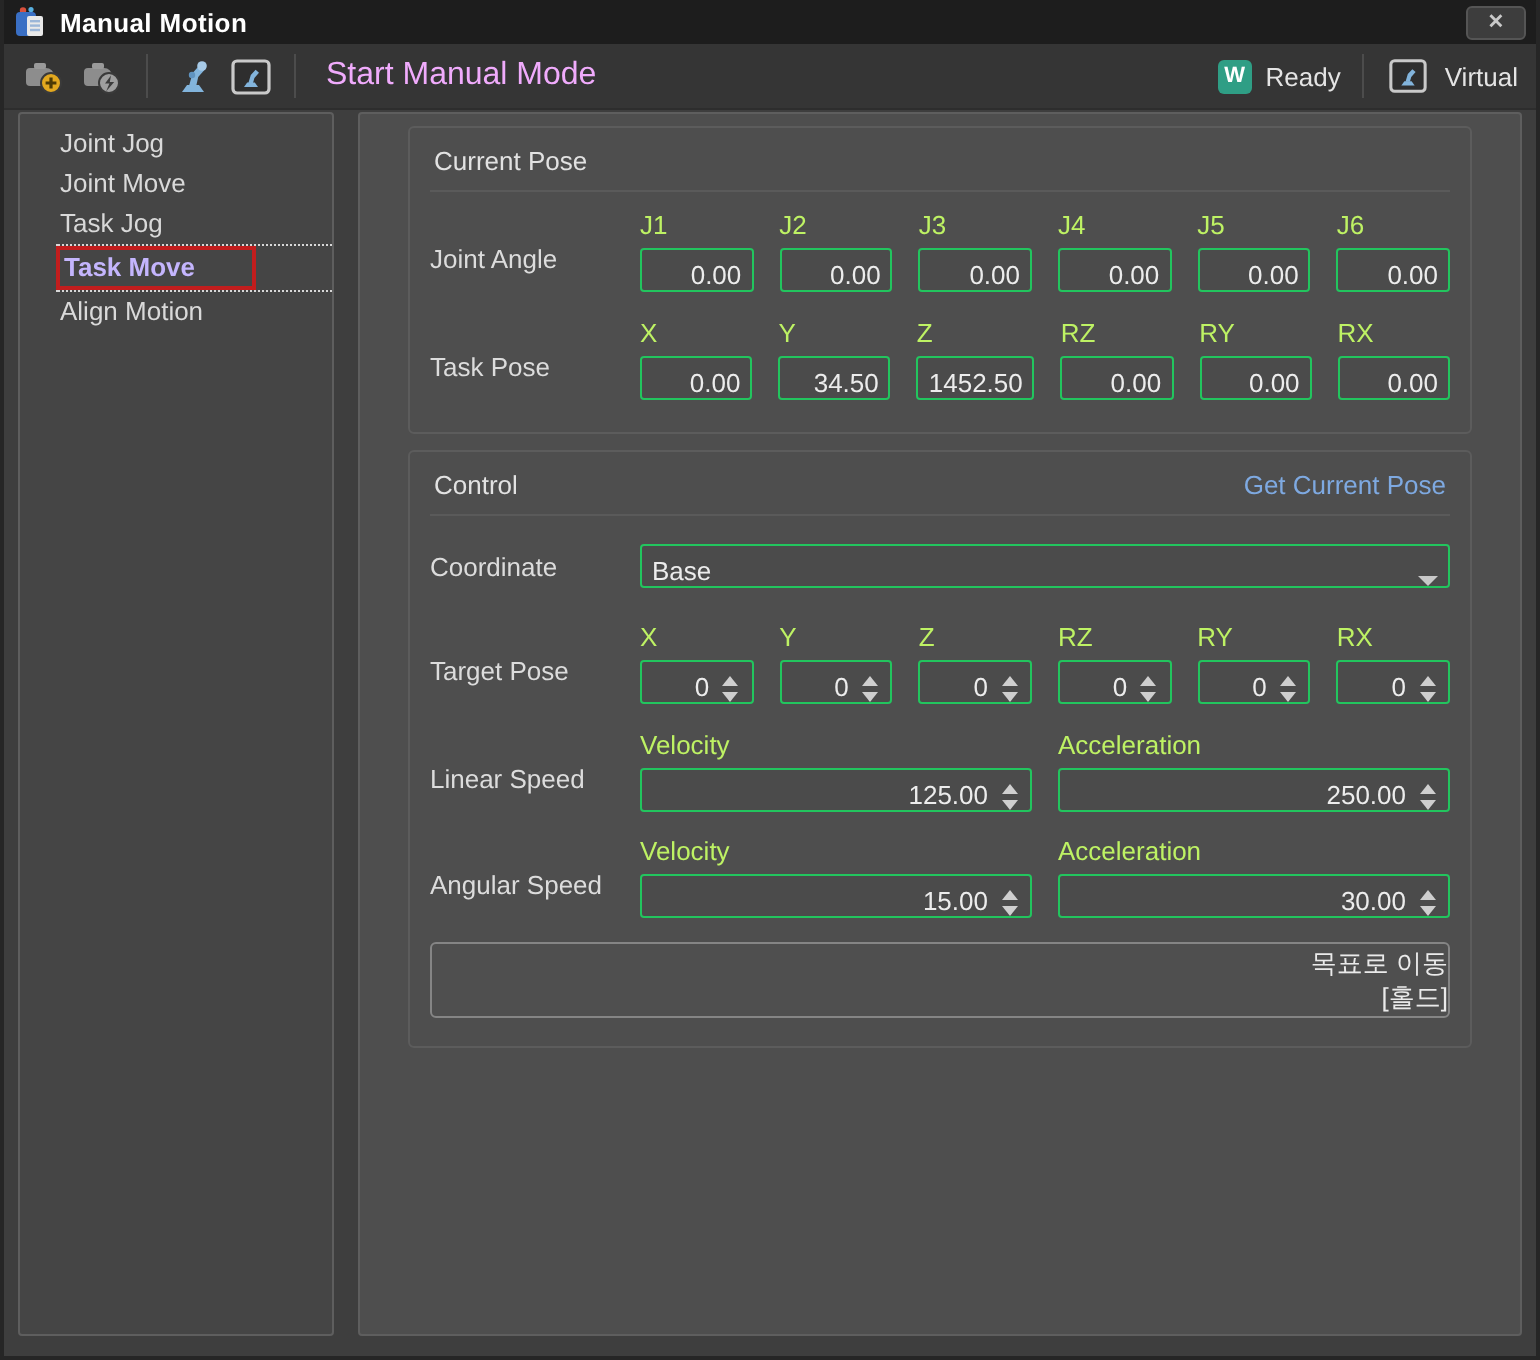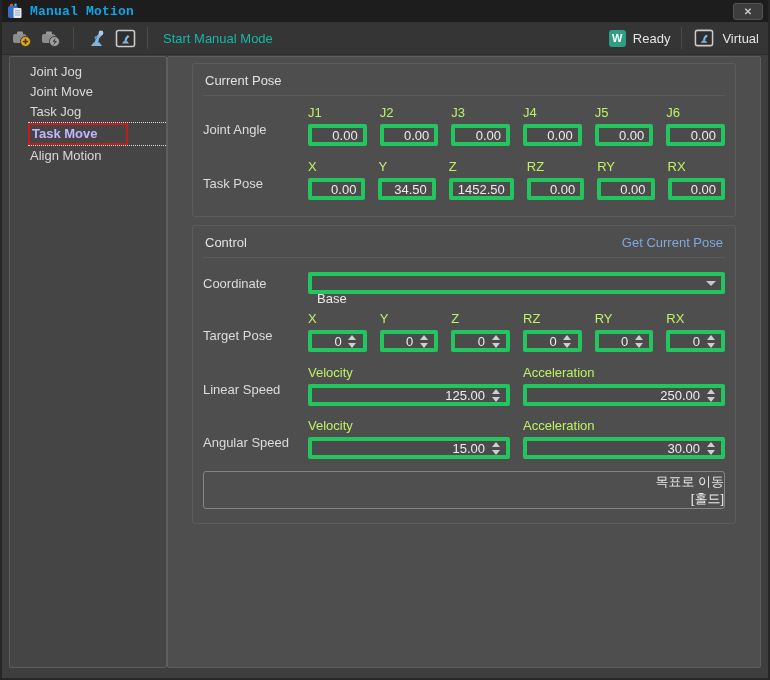--- a/index.html
+++ b/index.html
@@ -10,48 +10,48 @@
     position:relative; width:770px; height:680px;
     background:#3e3e3e; border:2px solid #262626; border-top:none;
     overflow:hidden;
   }
 
   
   .titlebar {
     height:22px; background:#1d1d1d; display:flex; align-items:center;
     padding:0 5px 0 5px; gap:7px;
   }
-  .titlebar .title { font-size:13px; font-weight:bold; color:#0ea5e9; letter-spacing:.2px;font-family:Liberation Mono, monospace; }
+  .titlebar .title { font-size:13px; font-weight:bold; color:#ffffff; letter-spacing:.2px; }
   .close-btn {
     margin-left:auto; width:30px; height:17px; background:#3d3d3d;
     border:1px solid #555; border-radius:3px; color:#c9c9c9;
     font-size:10px; font-weight:bold; display:flex; align-items:center; justify-content:center;
     cursor:default;
   }
 
   
   .toolbar {
     height:33px; background:#353535; border-bottom:1px solid #2d2d2d;
     display:flex; align-items:center; padding:0 9px; gap:7px;
   }
   .tb-sep { width:1px; height:22px; background:#4c4c4c; margin:0 4px; }
   .tb-icon { width:22px; height:22px; display:flex; align-items:center; justify-content:center; }
-  .tb-label { font-size:13px; color:#14b8a6; margin-left:4px; }
+  .tb-label { font-size:16px; color:#f0abfc; margin-left:4px; }
   .tb-right { margin-left:auto; display:flex; align-items:center; gap:7px; }
   .w-badge {
     width:17px; height:17px; background:#2f9e85; border-radius:3px;
     color:#fff; font-size:11px; font-weight:bold;
     display:flex; align-items:center; justify-content:center;
   }
   .status-text { font-size:13px; color:#e4e4e4; }
 
   
   .content {
     position:absolute; top:56px; left:7px; right:7px; bottom:10px;
-    display:flex; gap:0;
+    display:flex; gap:12px;
   }
   .panel { border:1px solid #5e5e5e; border-radius:2px; }
   .sidebar { width:158px; background:#454545; padding-top:5px; }
   .main { flex:1; background:#4e4e4e; padding:4px 20px; overflow:hidden; }
 
   
   .nav-item {
     height:20px; line-height:20px; padding-left:20px;
     font-size:13px; color:#d9d9d9; cursor:default; white-space:nowrap;
   }
@@ -78,22 +78,22 @@
   .link { color:#7ea9e1; font-size:13px; cursor:default; }
 
   .pose-row {
     display:grid; grid-template-columns:92px repeat(6, 1fr);
     column-gap:13px; row-gap:2px; margin-bottom:13px;
   }
   .row-label { grid-row:1 / span 2; align-self:center; font-size:13px; color:#dcdcdc; padding-top:8px; }
   .col-label { font-size:13px; color:#bef264; height:17px; }
 
   .field {
-    height:22px; background:#4b4b4b; border:4px solid #22c55e; border-radius:2px;
-    display:flex; align-items:center; padding:0 5px;
+    height:22px; background:#4b4b4b; border:1px solid #22c55e; border-radius:2px;
+    display:flex; align-items:flex-end; padding:0 5px;
     font-size:13px; color:#ececec;
   }
   .field .val { flex:1; text-align:right; }
   .arrows { width:11px; display:flex; flex-direction:column; align-items:center; gap:3px; margin-left:5px; }
   .arrow-up   { width:0; height:0; border-left:4px solid transparent; border-right:4px solid transparent; border-bottom:5px solid #cfcfcf; }
   .arrow-down { width:0; height:0; border-left:4px solid transparent; border-right:4px solid transparent; border-top:5px solid #cfcfcf; }
 
   .coord-row {
     display:grid; grid-template-columns:92px 1fr; column-gap:13px;
     align-items:center; margin:14px 0 17px 0;

